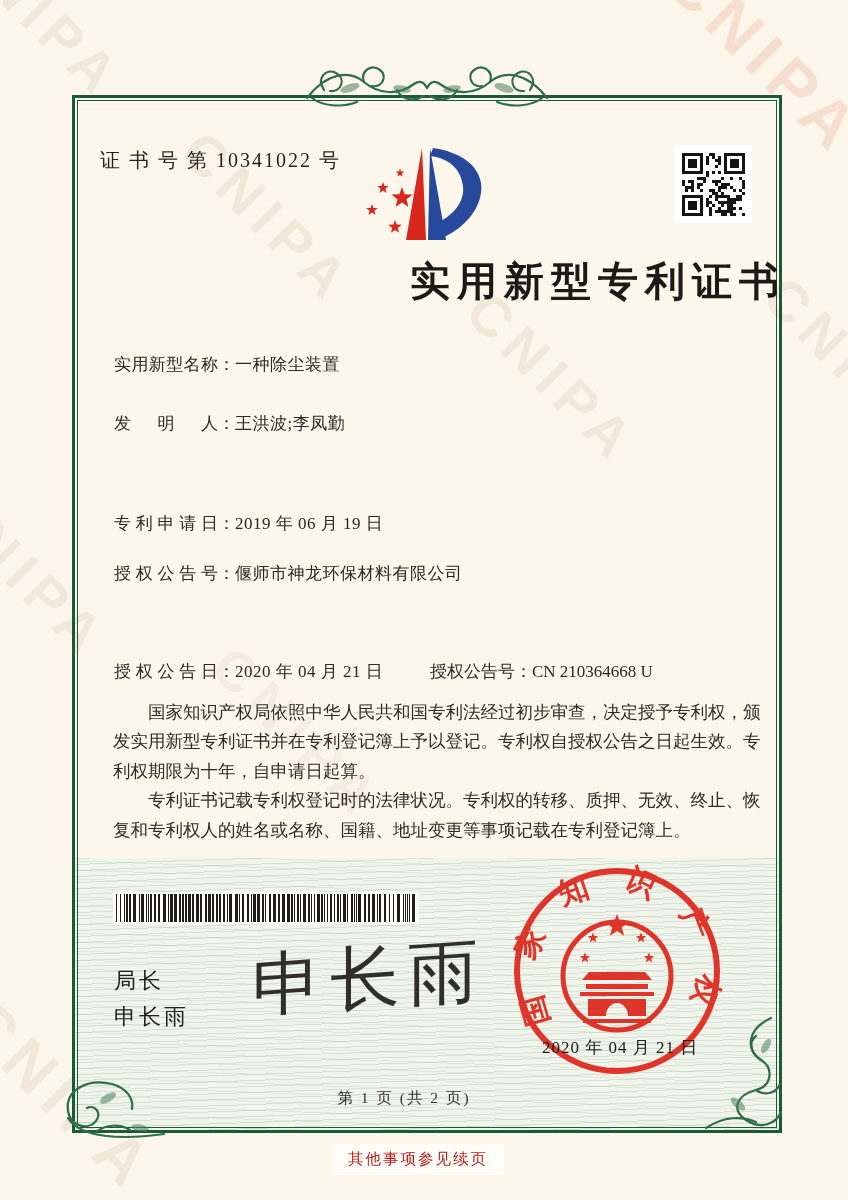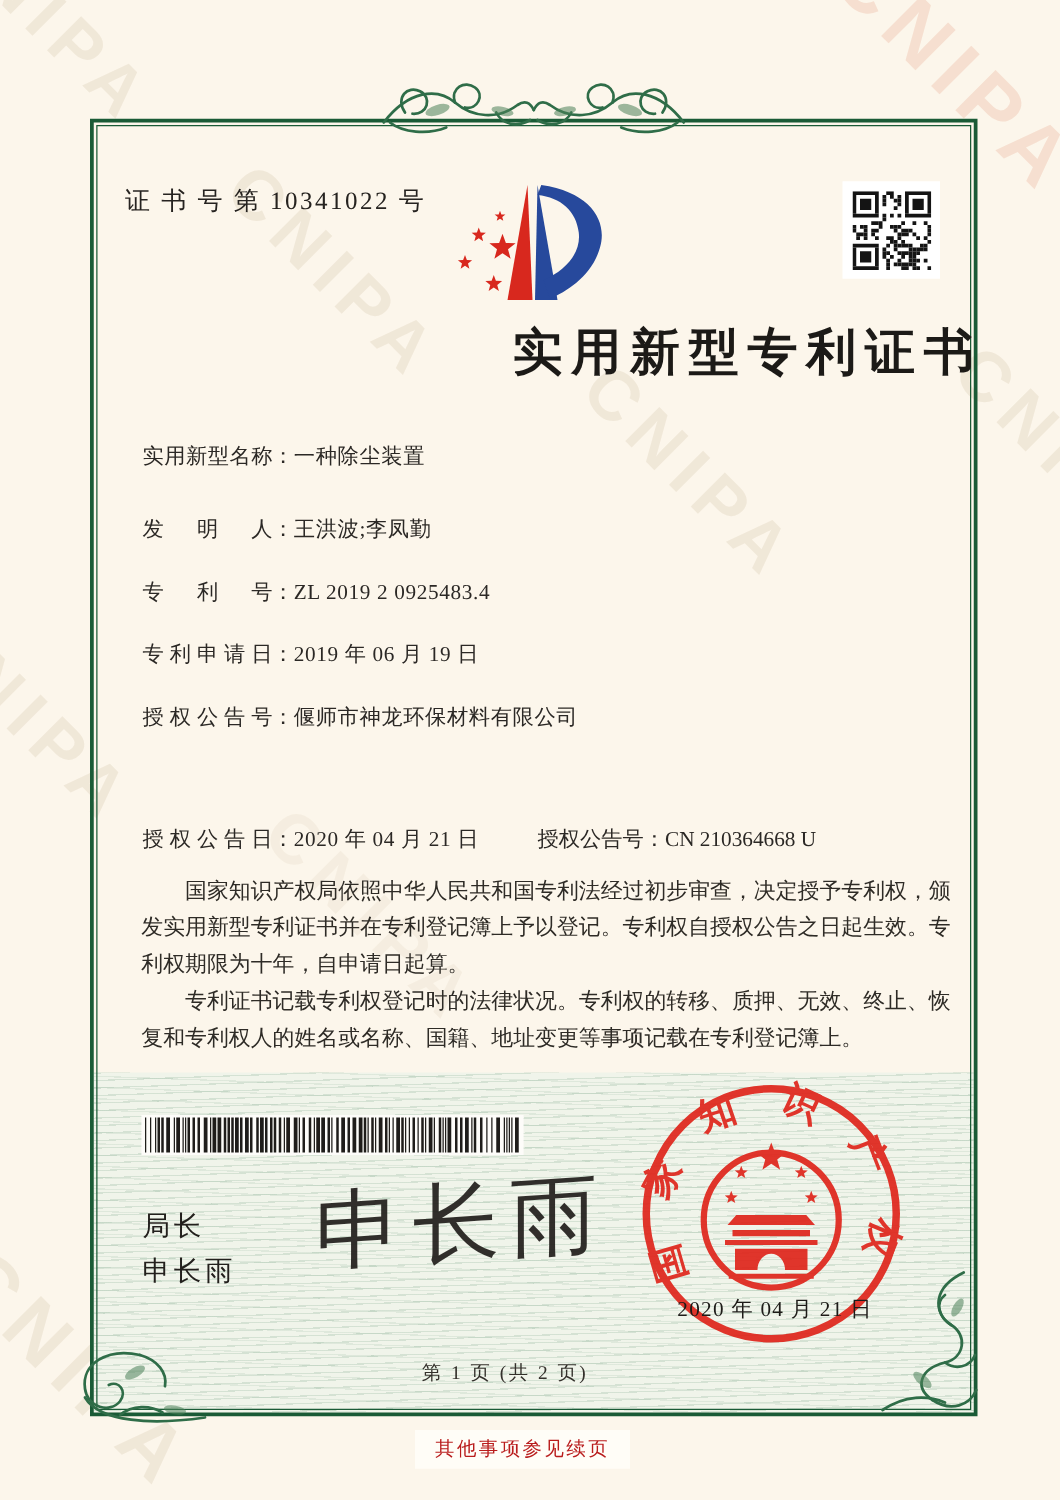--- a/index.html
+++ b/index.html
@@ -246,23 +246,20 @@
   </div>
 
   <div class="title">实用新型专利证书</div>
 
   <div class="row" style="top:353px;">
     <span class="lbl">实用新型名称</span><span>：</span><span class="val">一种除尘装置</span>
   </div>
   <div class="row" style="top:412px;">
     <span class="lbl">发明人</span><span>：</span><span class="val">王洪波;李凤勤</span>
   </div>
-  <div class="row" style="top:462px;">
-    <span class="lbl">专利号</span><span>：</span><span class="val">ZL 2019 2 0925483.4</span>
-  </div>
   <div class="row" style="top:512px;">
     <span class="lbl">专利申请日</span><span>：</span><span class="val">2019 年 06 月 19 日</span>
   </div>
   <div class="row" style="top:562px;">
     <span class="lbl">授权公告号</span><span>：</span><span class="val">偃师市神龙环保材料有限公司</span>
   </div>
   <div class="row" style="top:660px;">
     <span class="lbl">授权公告日</span><span>：</span><span class="val">2020 年 04 月 21 日</span>
   </div>
   <div class="grant-no" style="top:660px;">

